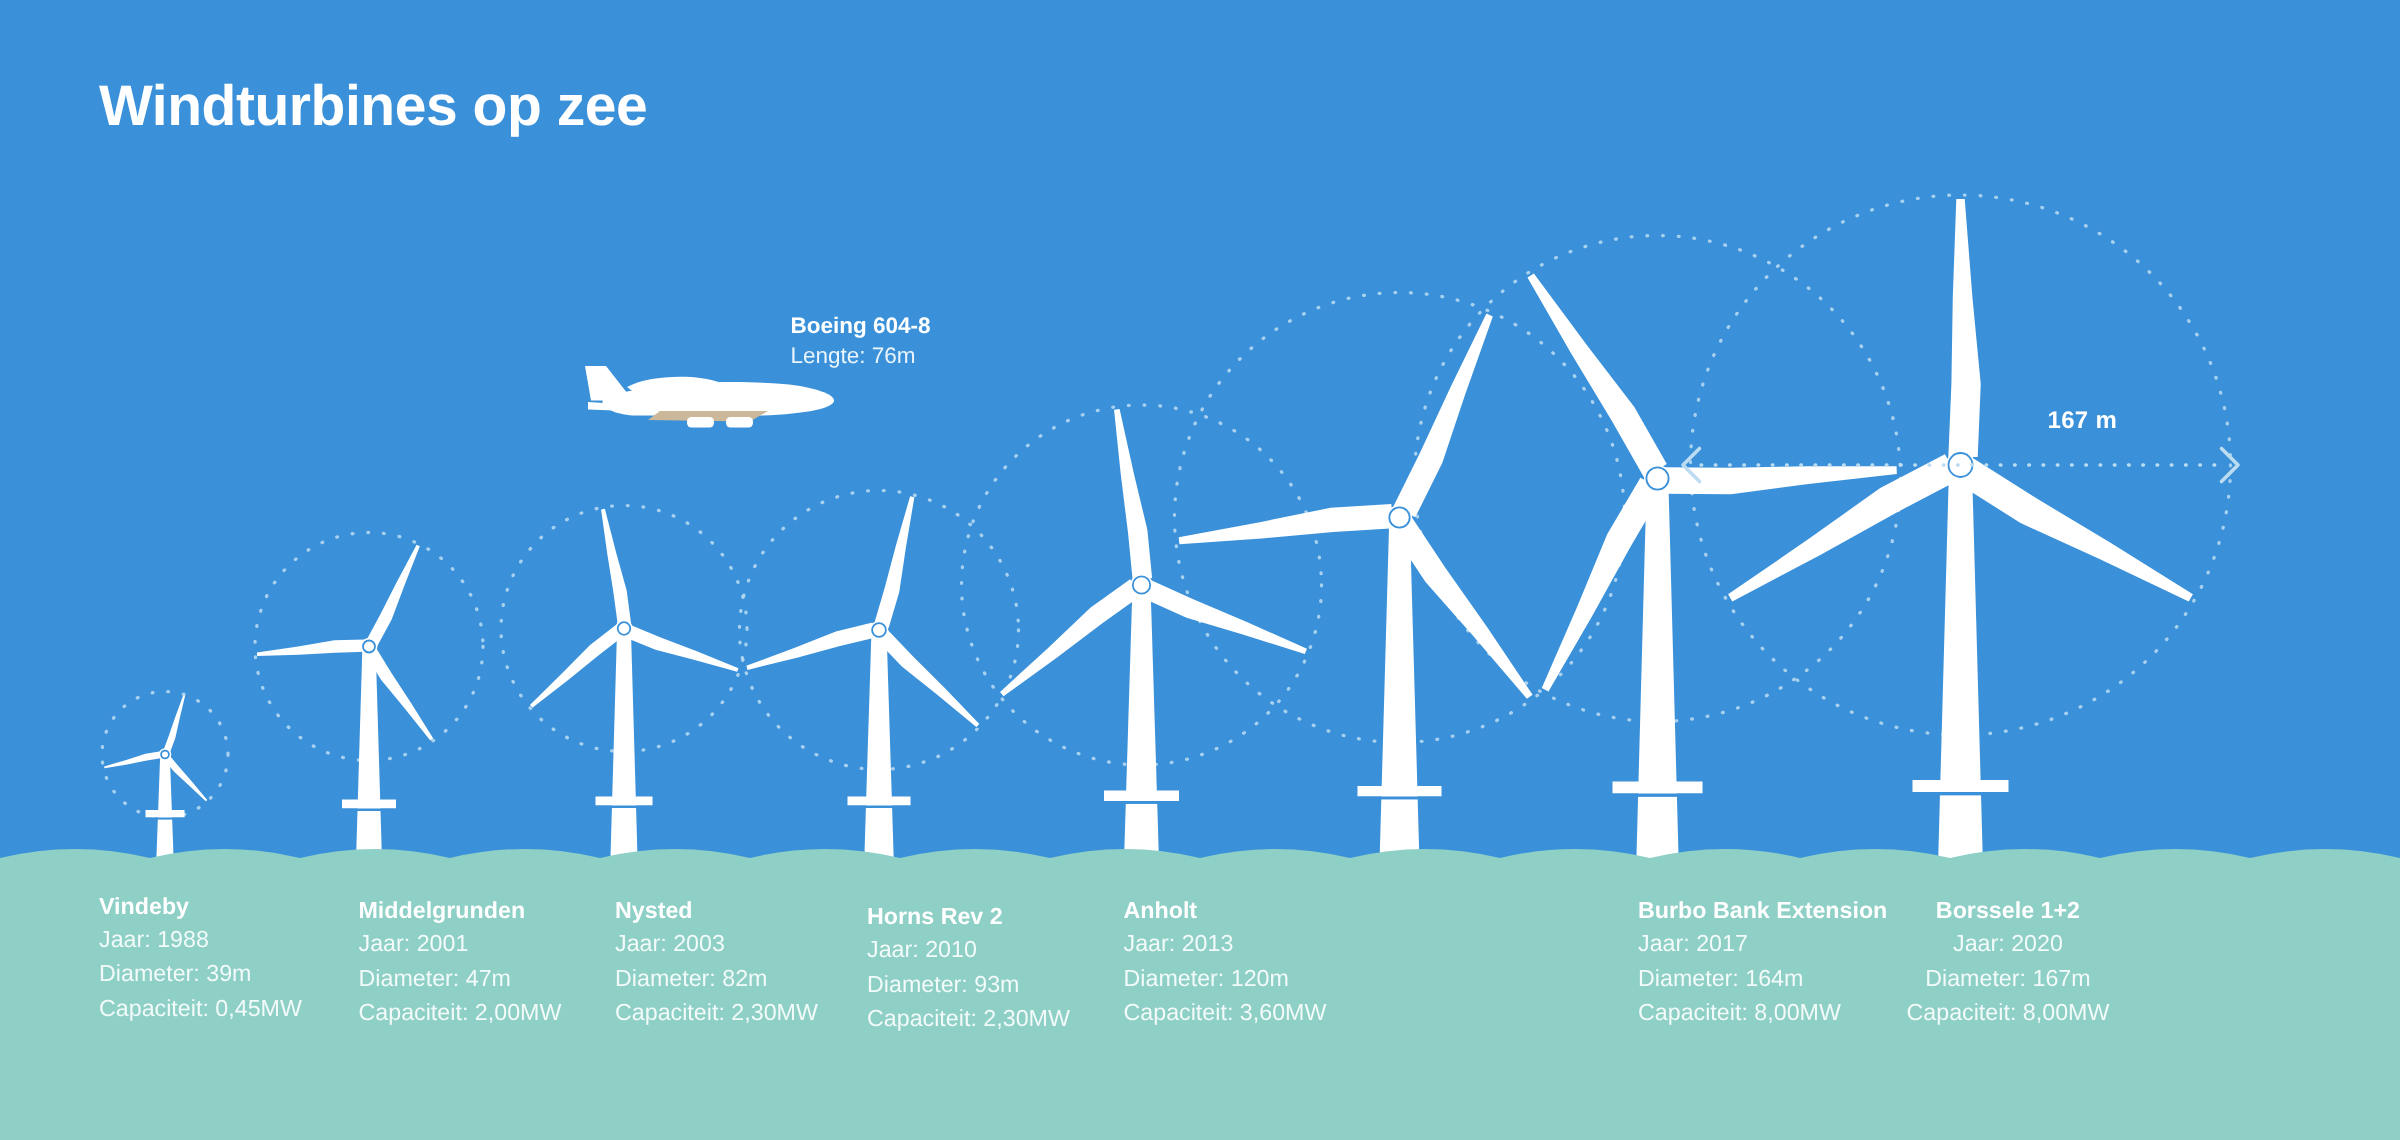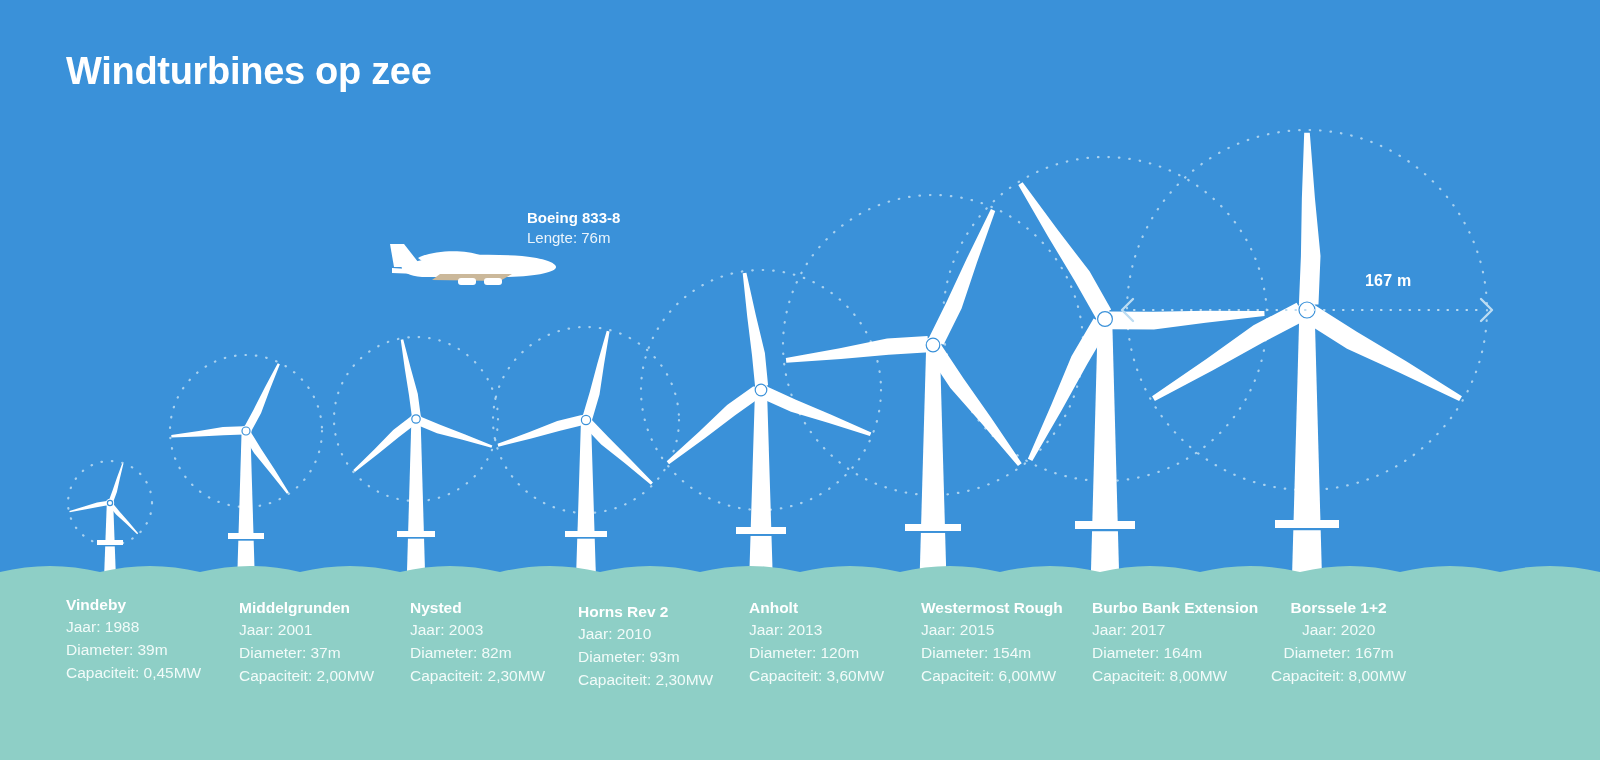--- a/index.html
+++ b/index.html
@@ -178,63 +178,57 @@
         <polyline points="1133,299 1122,310 1133,321" fill="none" stroke="#bcdcf2" stroke-width="2.4" stroke-linecap="round" stroke-linejoin="round"></polyline>
         <polyline points="1481,299 1492,310 1481,321" fill="none" stroke="#bcdcf2" stroke-width="2.4" stroke-linecap="round" stroke-linejoin="round"></polyline>
       </g>
   </svg>
 
   <div class="heading-wrap">
     <div class="title-bold">Windturbines op zee</div>
   </div>
 
   <div class="plane-note">
-    <div class="pn-title">Boeing 833-8</div>
+    <div class="pn-title">Boeing 604-8</div>
     <div class="pn-sub">Lengte: 76m</div>
   </div>
 
   <div class="span-label">167 m</div>
 
   <div class="captions" id="captions">
       <div class="caption" style="left: 66px; top: 5px;">
         <div class="c-name">Vindeby</div>
         <div class="c-line">Jaar: 1988</div>
         <div class="c-line">Diameter: 39m</div>
         <div class="c-line">Capaciteit: 0,45MW</div>
       </div>
       <div class="caption" style="left: 239px; top: 8px;">
         <div class="c-name">Middelgrunden</div>
         <div class="c-line">Jaar: 2001</div>
-        <div class="c-line">Diameter: 37m</div>
+        <div class="c-line">Diameter: 47m</div>
         <div class="c-line">Capaciteit: 2,00MW</div>
       </div>
       <div class="caption" style="left: 410px; top: 8px;">
         <div class="c-name">Nysted</div>
         <div class="c-line">Jaar: 2003</div>
         <div class="c-line">Diameter: 82m</div>
         <div class="c-line">Capaciteit: 2,30MW</div>
       </div>
       <div class="caption" style="left: 578px; top: 12px;">
         <div class="c-name">Horns Rev 2</div>
         <div class="c-line">Jaar: 2010</div>
         <div class="c-line">Diameter: 93m</div>
         <div class="c-line">Capaciteit: 2,30MW</div>
       </div>
       <div class="caption" style="left: 749px; top: 8px;">
         <div class="c-name">Anholt</div>
         <div class="c-line">Jaar: 2013</div>
         <div class="c-line">Diameter: 120m</div>
         <div class="c-line">Capaciteit: 3,60MW</div>
       </div>
-      <div class="caption" style="left: 921px; top: 8px;">
-        <div class="c-name">Westermost Rough</div>
-        <div class="c-line">Jaar: 2015</div>
-        <div class="c-line">Diameter: 154m</div>
-        <div class="c-line">Capaciteit: 6,00MW</div>
-      </div>
       <div class="caption" style="left: 1092px; top: 8px;">
         <div class="c-name">Burbo Bank Extension</div>
         <div class="c-line">Jaar: 2017</div>
         <div class="c-line">Diameter: 164m</div>
         <div class="c-line">Capaciteit: 8,00MW</div>
       </div>
       <div class="caption" style="left: 1271px; top: 8px; text-align: center;">
         <div class="c-name">Borssele 1+2</div>
         <div class="c-line">Jaar: 2020</div>
         <div class="c-line">Diameter: 167m</div>

